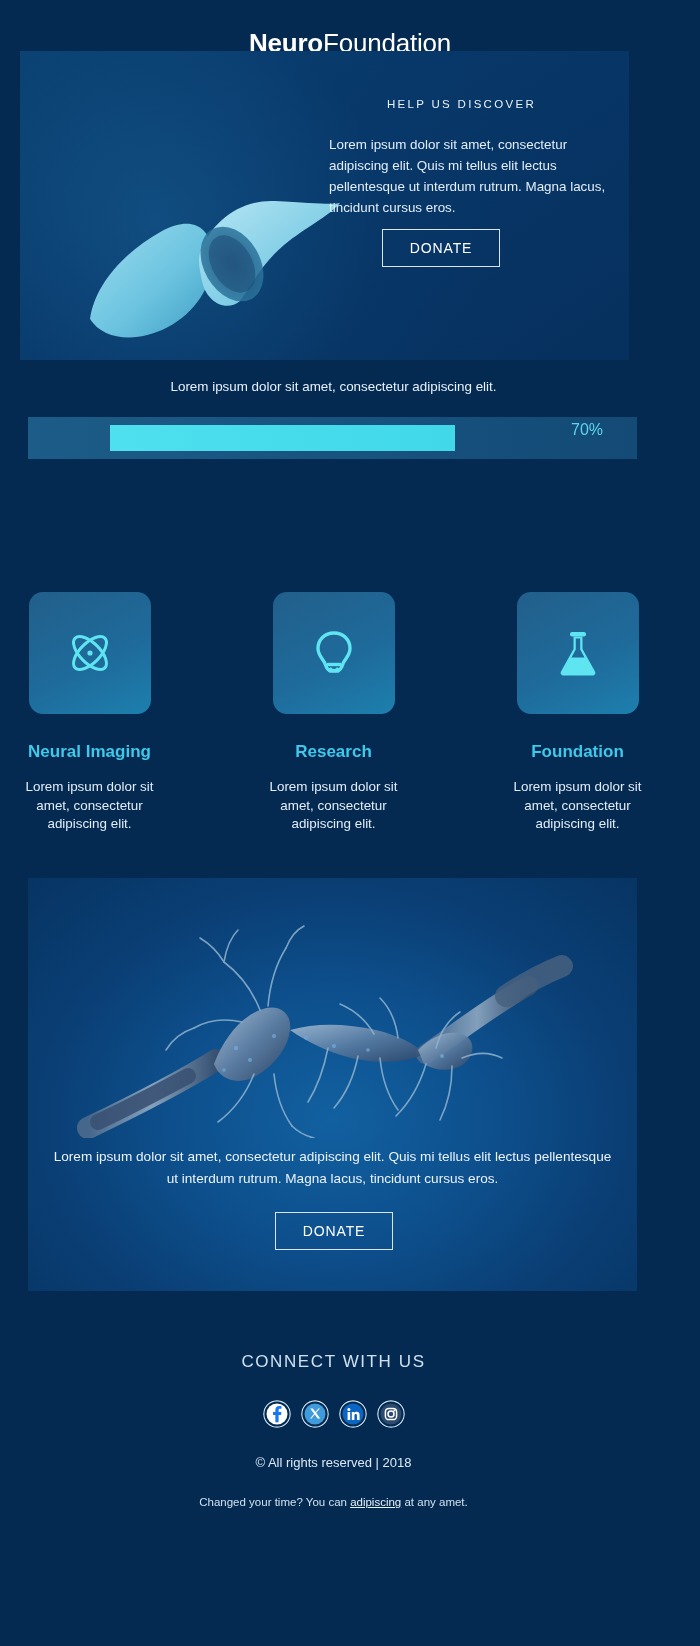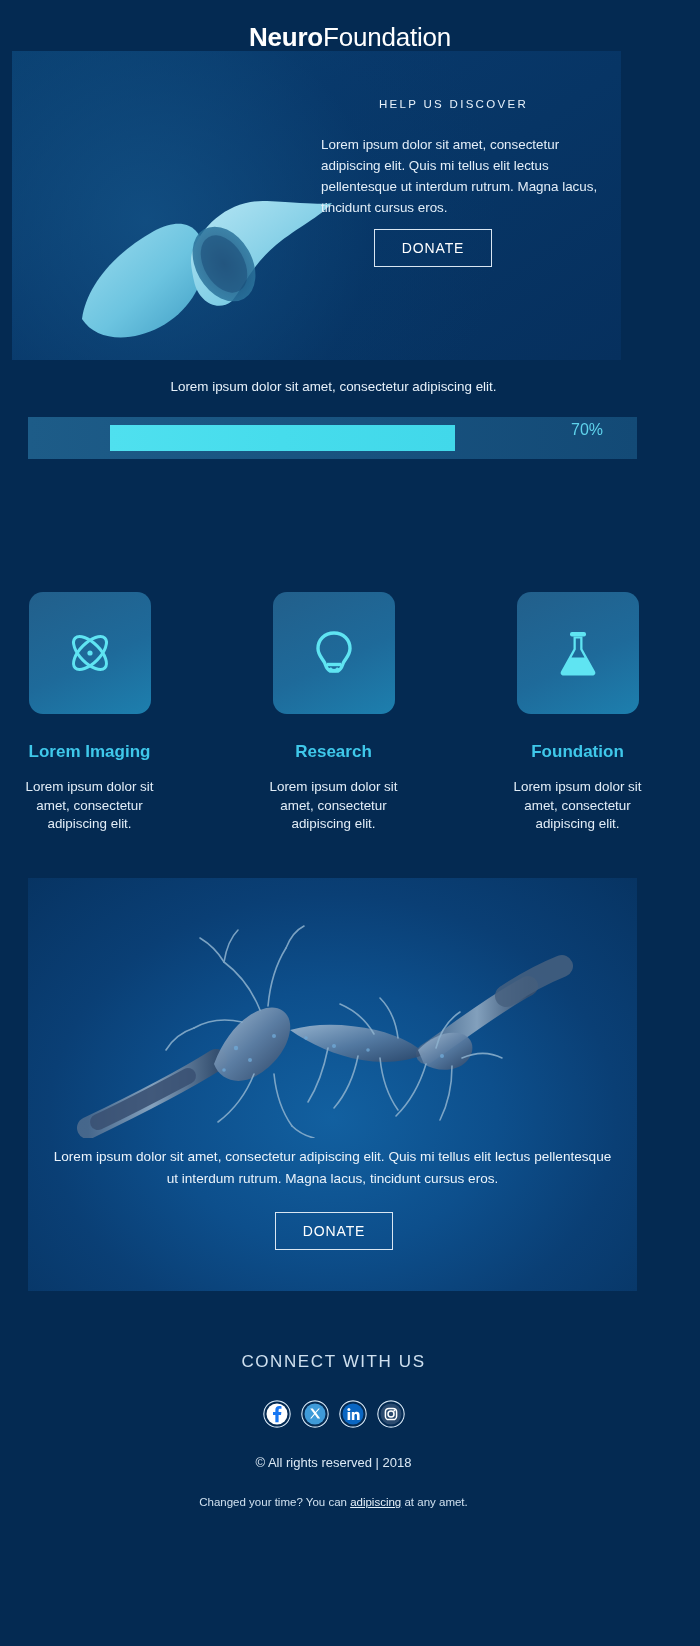--- a/index.html
+++ b/index.html
@@ -15,40 +15,40 @@
   .page {
     position: relative;
     width: 700px;
     height: 1646px;
     background: #042a52;
   }
 
   
   .brand-header {
     position: absolute;
-    left: 0; top: 12px;
+    left: 0; top: 18px;
     width: 700px; height: 51px;
     background: #042a52;
     display: flex;
     align-items: center;
     justify-content: center;
   }
   .brand-title {
     font-size: 26px;
     letter-spacing: -0.2px;
     color: #ffffff;
     white-space: nowrap;
   }
   .brand-title .b-bold { font-weight: 700; }
   .brand-title .b-light { font-weight: 300; }
 
   
   .hero {
     position: absolute;
-    left: 12px; top: 51px;
+    left: 20px; top: 51px;
     width: 609px; height: 309px;
     background:
       radial-gradient(circle at 22% 55%, rgba(20,84,136,0.75) 0%, rgba(9,60,110,0.25) 45%, rgba(5,45,95,0) 70%),
       linear-gradient(145deg, #0b4374 0%, #08386a 35%, #073565 60%, #06305e 100%);
     overflow: hidden;
   }
   .synapse {
     position: absolute;
     left: 40px; top: 110px;
     width: 290px; height: 195px;
@@ -272,21 +272,21 @@
     <div class="feature">
       <div class="feature-tile">
         <svg width="56" height="56" viewBox="0 0 56 56">
           <g fill="none" stroke="#5fe4f2" stroke-width="3">
             <ellipse cx="28" cy="28" rx="10" ry="21" transform="rotate(45 28 28)"></ellipse>
             <ellipse cx="28" cy="28" rx="10" ry="21" transform="rotate(-45 28 28)"></ellipse>
           </g>
           <circle cx="28" cy="28" r="2.6" fill="#5fe4f2"></circle>
         </svg>
       </div>
-      <div class="feature-title">Lorem Imaging</div>
+      <div class="feature-title">Neural Imaging</div>
       <div class="feature-desc">Lorem ipsum dolor sit amet, consectetur adipiscing elit.</div>
     </div>
 
     <div class="feature">
       <div class="feature-tile">
         <svg width="56" height="56" viewBox="0 0 56 56">
           <path d="M28 8 C18.5 8 12 15 12 23.5 C12 30 16.5 33.5 18.5 37.5 C20 40.5 20 44 24 46 L32 46 C36 44 36 40.5 37.5 37.5 C39.5 33.5 44 30 44 23.5 C44 15 37.5 8 28 8 Z" fill="none" stroke="#5fe4f2" stroke-width="3.4"></path>
           <path d="M21 39.5 L35 39.5" stroke="#5fe4f2" stroke-width="3.4" fill="none"></path>
           <path d="M23.5 43 C25 46.5 31 46.5 32.5 43" stroke="#5fe4f2" stroke-width="3.4" fill="none"></path>
         </svg>

